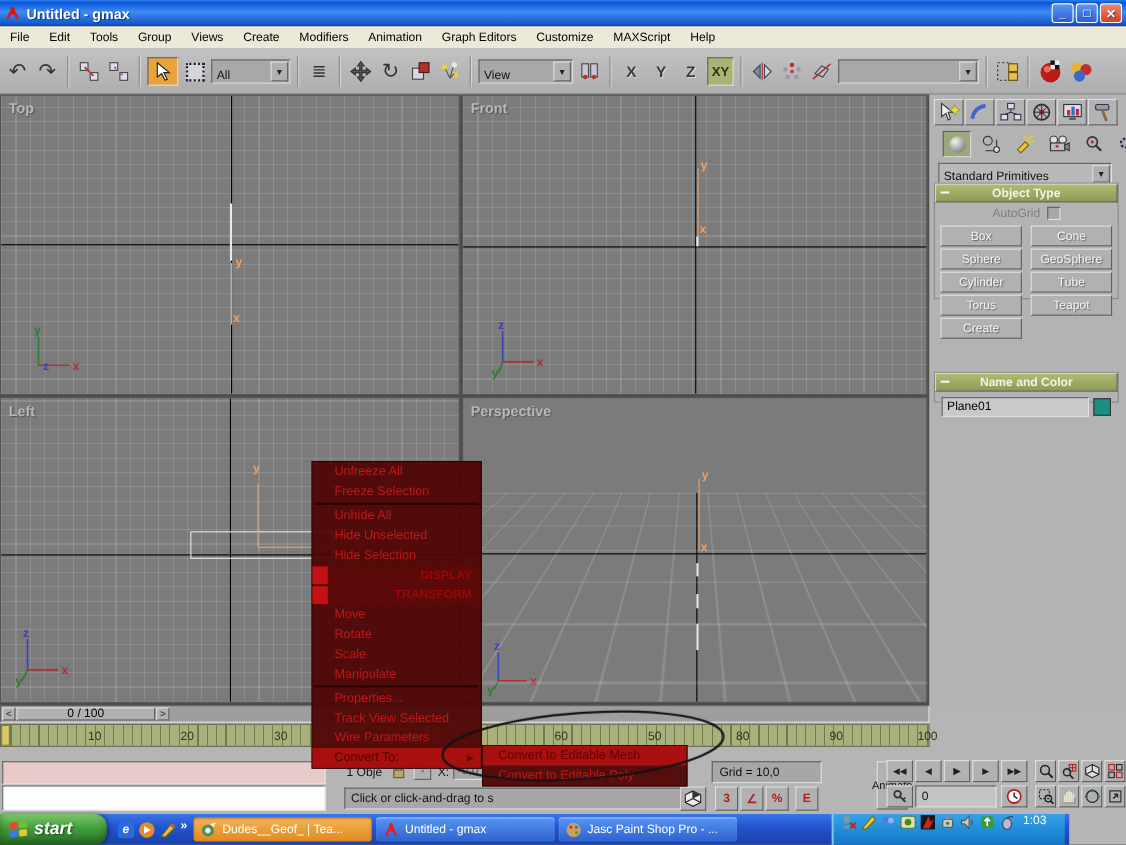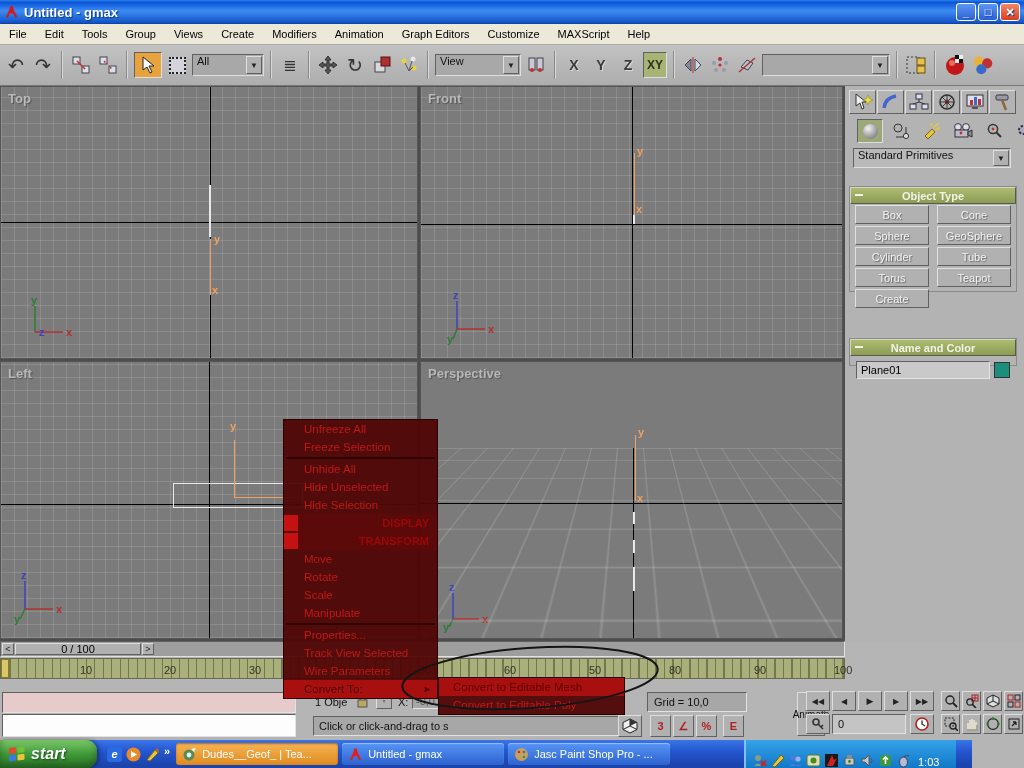--- a/index.html
+++ b/index.html
@@ -12,21 +12,21 @@
 .winbtn.close{background:linear-gradient(#f08868,#d8401e)}
 #menubar{left:0;top:24px;width:1024px;height:21px;background:#ece9d8;border-bottom:1px solid #aaa;display:flex;align-items:stretch;color:#000}
 #menubar .mitem{padding:0 9px;line-height:21px;cursor:default}
 #toolbar{left:0;top:45px;width:1024px;height:41px;background:linear-gradient(#c2c2c2,#adadad);border-bottom:1px solid #777;display:flex;align-items:center;padding:0 4px;gap:3px}
 .tsep{width:2px;height:28px;border-left:1px solid #8a8a8a;border-right:1px solid #d8d8d8;margin:0 3px}
 .tbtn{min-width:24px;height:26px;display:flex;align-items:center;justify-content:center;color:#333;font-size:15px;background:transparent;border:1px solid transparent}
 .tbtn.pressed{border:1px solid;border-color:#606060 #dedede #dedede #606060}
 .tbtn.orange{background:#e8a33d}
 .tbtn.green{background:#a8b475;font-weight:bold;font-size:12px;color:#2e3318}
 .axisbtn{font-weight:bold;font-size:14px;color:#3c3c3c;text-shadow:1px 1px 0 #d8d8d8}
-.ddown{height:22px;background:#a8a8a8;border:1px solid;border-color:#606060 #dedede #dedede #606060;display:flex;align-items:flex-start;padding-left:4px;color:#111;position:relative}
+.ddown{height:22px;background:#a8a8a8;border:1px solid;border-color:#606060 #dedede #dedede #606060;display:flex;align-items:flex-end;padding-left:4px;color:#111;position:relative}
 .ddarrow{position:absolute;right:1px;top:1px;bottom:1px;width:16px;background:#b1b1b1;border:1px solid;border-color:#dedede #606060 #606060 #dedede;display:flex;align-items:center;justify-content:center;font-size:8px;color:#222}
 
 #vparea{left:0;top:86px;width:845px;height:555px;background:#4d4d4d}
 .vp{position:absolute;background-color:#7b7b7b;overflow:hidden;border:1px solid #555;
  background-image:repeating-linear-gradient(0deg,rgba(255,255,255,.13) 0 1px,transparent 1px 13px),repeating-linear-gradient(90deg,rgba(255,255,255,.13) 0 1px,transparent 1px 13px)}
 .vp-label{position:absolute;left:7px;top:4px;color:#b8b8b8;font-weight:bold;font-size:13px;text-shadow:1px 1px 1px #555}
 .axv{position:absolute;top:0;bottom:0;width:1px;background:#000}
 .axh{position:absolute;left:0;right:0;height:1px;background:#000}
 .giz{position:absolute;background:#f0a060}
 .gizlbl{position:absolute;color:#f0a060;font-size:11px;font-weight:bold}
@@ -57,21 +57,21 @@
 .qheader{height:18px;line-height:18px;font-weight:bold;color:#9c0808;text-align:right;padding-right:8px;position:relative;background:rgba(100,8,8,.5)}
 .qsq{position:absolute;left:0;top:1px;width:14px;height:16px;background:#c41212}
 .qhl{background:#a81010;color:#500000;position:relative}
 #qsub{left:438px;top:677px;width:187px;background:rgba(80,5,5,.95);border:1px solid #2a0000;z-index:31}
 #qsub .qitem{padding-left:14px}
 
 #taskbar{left:0;top:740px;width:972px;height:28px;background:linear-gradient(#3a75e8,#2456cf 40%,#1c44ad 90%);display:flex;align-items:center;z-index:40}
 #startbtn{width:97px;height:28px;background:linear-gradient(#7cc96a,#3f9a38 50%,#2e7d2a);border-radius:0 11px 11px 0;color:#fff;font-weight:bold;font-style:italic;font-size:16px;display:flex;align-items:center;gap:5px;padding-left:8px;box-shadow:inset 0 -4px 8px rgba(0,0,0,.3),2px 0 4px rgba(0,0,0,.4);text-shadow:1px 1px 2px #1a4a1a}
 .taskbtn{height:22px;width:162px;margin-left:4px;border-radius:3px;display:flex;align-items:center;gap:5px;padding:0 6px;color:#fff;font-size:11px;background:linear-gradient(#5795f5,#2d62cf);box-shadow:inset 0 1px 1px rgba(255,255,255,.4);overflow:hidden;white-space:nowrap}
 .taskbtn.active{background:linear-gradient(#f7b456,#e08a1e);box-shadow:inset 0 1px 2px rgba(120,60,0,.6)}
-#tray{position:absolute;right:16px;top:0;width:212px;height:28px;background:linear-gradient(#35a3e8,#1277c8);border-left:2px solid #7fc1ee;display:flex;align-items:flex-end;gap:3px;padding:0 6px;color:#fff}
+#tray{position:absolute;right:4px;top:0;width:212px;height:28px;background:linear-gradient(#35a3e8,#1277c8);border-left:2px solid #7fc1ee;display:flex;align-items:flex-start;gap:3px;padding:0 6px;color:#fff}
 .trayico{width:15px;height:15px;display:inline-block}
 
 .flex{display:flex;align-items:center}
 svg{display:block}
 </style>
 </head>
 <body>
 
 <div id="screen">
 
@@ -390,22 +390,26 @@
             <circle cx="7" cy="8" r="4" fill="#aab" stroke="#334" stroke-dasharray="2.4 1.6" stroke-width="2"></circle>
             <circle cx="13" cy="12" r="3" fill="#ccd" stroke="#334" stroke-dasharray="2 1.4" stroke-width="1.8"></circle>
           </svg>
         </span>
     </div>
     <div class="ddown" style="position:absolute;left:8px;top:62px;width:158px;height:20px;background:#b9b9b9">
       <span>Standard Primitives</span>
       <span class="ddarrow">▼</span>
     </div>
 
-    <div class="rollout" style="top:100px;height:106px">
+    <div class="rollout" style="top:80px;height:106px">
       <div class="rhead"><span class="rminus"></span><span>Object Type</span></div>
+      <div class="flex" style="justify-content:center;gap:6px;height:20px">
+        <span style="color:#7e7e7e">AutoGrid</span>
+        <span class="sunken" style="width:12px;height:12px;display:inline-block"></span>
+      </div>
       <div style="display:grid;grid-template-columns:74px 74px;gap:2px 8px;justify-content:center;padding-top:1px">
         <span class="prim">Box</span>
         <span class="prim">Cone</span>
         <span class="prim">Sphere</span>
         <span class="prim">GeoSphere</span>
         <span class="prim">Cylinder</span>
         <span class="prim">Tube</span>
         <span class="prim">Torus</span>
         <span class="prim">Teapot</span>
         <span class="prim">Create</span>

